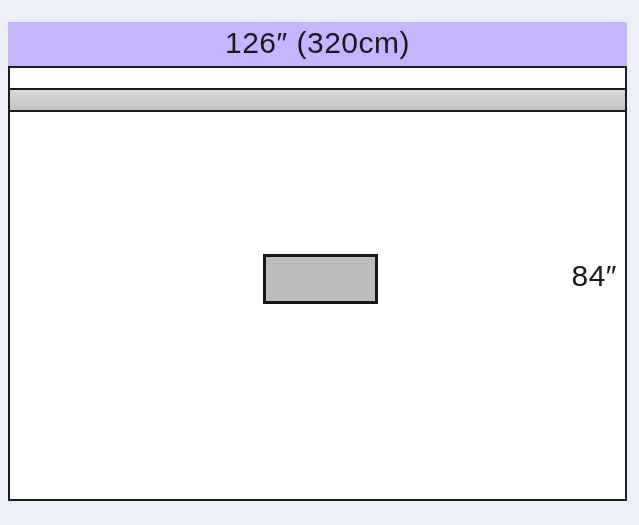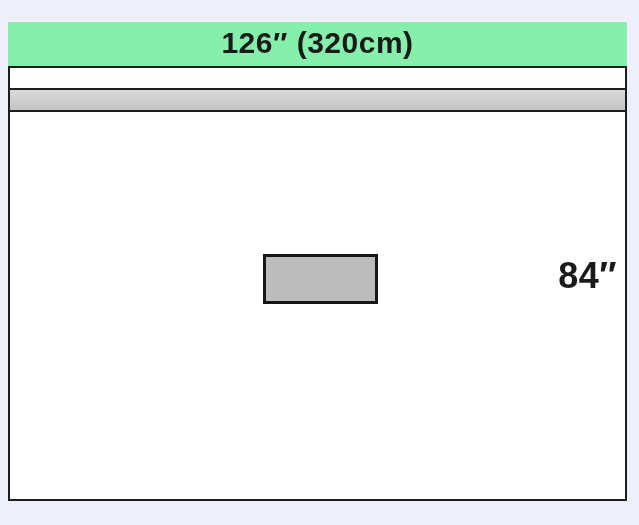--- a/index.html
+++ b/index.html
@@ -14,22 +14,21 @@
     font-family: "Liberation Sans", sans-serif;
     color: #1d1d1d;
     overflow: hidden;
   }
   .figure-area {
     position: absolute;
     left: 8px;
     top: 22px;
     width: 619px;
     height: 400px;
-    background: #86efac;
-    font-weight: bold;
+    background: #c4b5fd;
   }
   .width-label {
     position: absolute;
     top: 0px;
     left: 0;
     width: 100%;
     text-align: center;
     font-size: 30px;
     line-height: 42px;
     letter-spacing: 0.5px;
@@ -62,21 +61,21 @@
     height: 50px;
     box-sizing: border-box;
     border: 3px solid #161616;
     background: #bcbcbc;
   }
   .height-label {
     position: absolute;
     right: 10px;
     top: 238px;
     text-align: left;
-    font-size: 36px;
+    font-size: 30px;
     line-height: 32px;
     letter-spacing: 0.5px;
     color: #1a1a1a;
     white-space: nowrap;
   }
 </style>
 </head>
 <body>
 
 <div class="figure-area">

